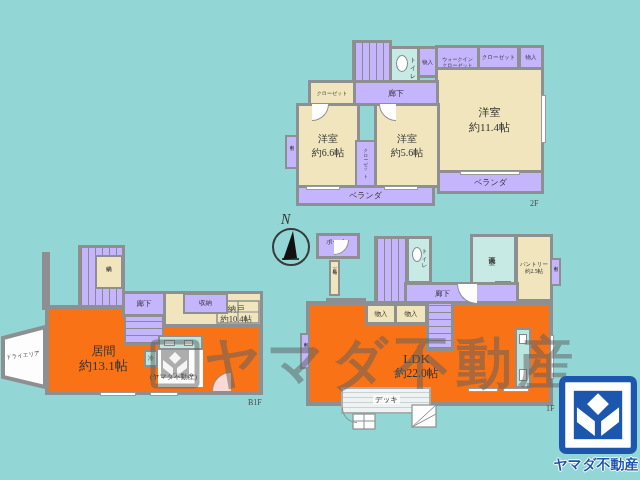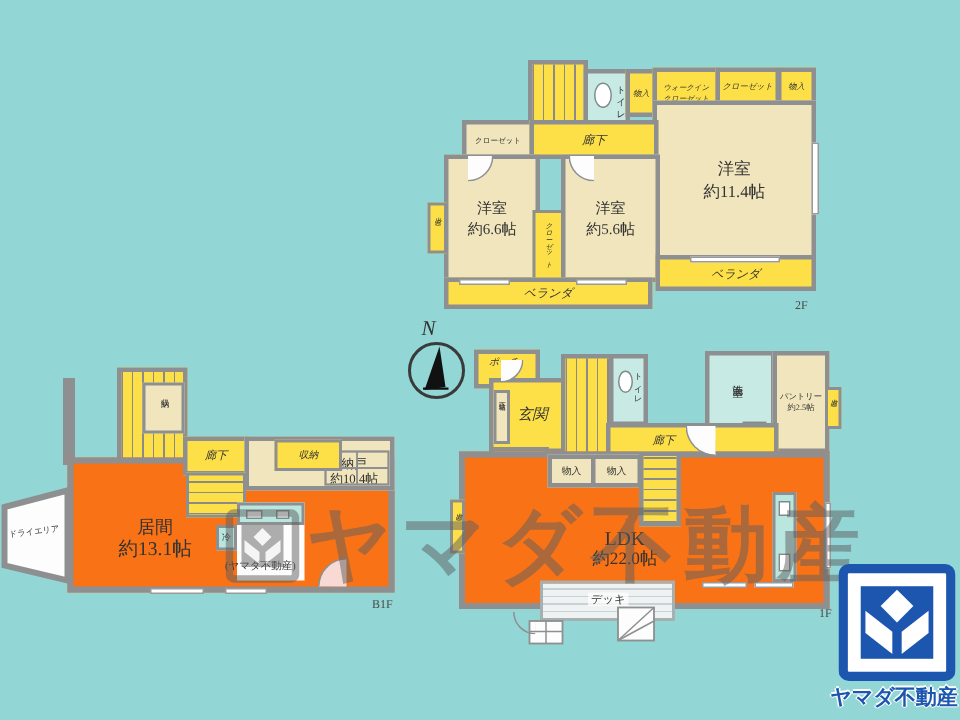--- a/index.html
+++ b/index.html
@@ -3,21 +3,21 @@
 <meta charset="utf-8">
 <style>
   html,body{margin:0;padding:0;}
   #stage{position:relative;width:640px;height:480px;background:#92d7d6;overflow:hidden;
          font-family:"Liberation Sans",sans-serif;}
   .room{position:absolute;box-sizing:border-box;border:3px solid #8d8f90;}
   .thin{border-width:2px;}
   .beige{background:#f0e5bc;}
   .pink{background:#f97316;}
   .aqua{background:#c7eae4;}
-  .wht{background:#fde047;font-style:italic;}
+  .wht{background:#c4b5fd;}
   .lbl{position:absolute;color:#333;text-align:center;line-height:1.2;white-space:nowrap;
        font-family:"Liberation Serif",serif;}
   .cc{display:flex;flex-direction:column;align-items:center;justify-content:center;
       width:100%;height:100%;color:#333;text-align:center;
       font-family:"Liberation Serif",serif;}
   .v{writing-mode:vertical-rl;text-orientation:upright;letter-spacing:1px;}
   .treadsv{background-image:repeating-linear-gradient(90deg,#8a8a8a 0 1px,transparent 1px 7px);}
   .treadsh{background-image:repeating-linear-gradient(0deg,#8a8a8a 0 1px,transparent 1px 7px);}
   .win{position:absolute;background:#ffffff;border:1px solid #9a9a9a;box-sizing:border-box;}
   .arc{position:absolute;box-sizing:border-box;border:1px solid #8d8f90;background:#fdfdfd;}
@@ -25,21 +25,21 @@
   .icon{position:absolute;box-sizing:border-box;background:#fff;border:1px solid #7f8a8a;}
   #watermark{position:absolute;left:150px;top:326px;display:flex;align-items:center;gap:4px;
              opacity:0.5;pointer-events:none;}
   #watermark .wm-text{font-size:56px;font-weight:bold;color:#5f5f5f;letter-spacing:6px;
                       font-family:"Liberation Sans",sans-serif;}
   #brand-text{position:absolute;left:548px;top:456px;width:96px;text-align:center;
               color:#1c56ae;font-weight:bold;font-size:14px;letter-spacing:0px;
               text-shadow:1px 0 #fff,-1px 0 #fff,0 1px #fff,0 -1px #fff;
               font-family:"Liberation Sans",sans-serif;}
   .deck{position:absolute;box-sizing:border-box;border:2px solid #a7b0b0;
-        background:repeating-linear-gradient(0deg,#eef2f2 0 4px,#c9d2d2 4px 5px);margin-left:19px;}
+        background:repeating-linear-gradient(0deg,#eef2f2 0 4px,#c9d2d2 4px 5px);}
 </style>
 </head>
 <body>
 
 <div id="stage">
 
   <div class="room wht treadsv" style="left:352px;top:40px;width:40px;height:47px;"></div>
 
   <div class="room aqua" style="left:389px;top:46px;width:31px;height:42px;">
     <div class="icon" style="left:4px;top:6px;width:12px;height:17px;border-radius:50%;"></div>
@@ -204,23 +204,20 @@
   <div class="floorlbl" style="left:248px;top:398px;">B1F</div>
 
   <div class="win" style="left:100px;top:392px;width:36px;height:4px;"></div>
   <div class="win" style="left:150px;top:392px;width:28px;height:4px;"></div>
   <div class="arc" style="left:212px;top:372px;width:19px;height:19px;border-radius:100% 0 0 0;border-width:1px 0 0 1px;background:#f9d9d3;"></div>
 
   <div class="room wht" style="left:316px;top:233px;width:44px;height:26px;">
     <span class="lbl" style="left:7px;top:2px;font-size:6.5px;">ポーチ</span>
   </div>
 
-  <div class="room wht" style="left:326px;top:252px;width:52px;height:50px;">
-    <span class="lbl" style="left:16px;top:16px;font-size:10px;">玄関</span>
-  </div>
   <div class="room beige thin" style="left:329px;top:260px;width:11px;height:36px;">
     <span class="lbl v" style="left:1px;top:2px;font-size:4.5px;">下駄箱</span>
   </div>
   <div class="arc" style="left:334px;top:240px;width:15px;height:15px;border-radius:0 0 100% 0;border-width:0 1px 1px 0;"></div>
 
   <div class="room wht" style="left:326px;top:298px;width:40px;height:21px;">
     <span class="lbl" style="left:4px;top:2px;font-size:6px;">ホール</span>
   </div>
 
   <div class="room wht treadsv" style="left:374px;top:236px;width:36px;height:70px;"></div>

